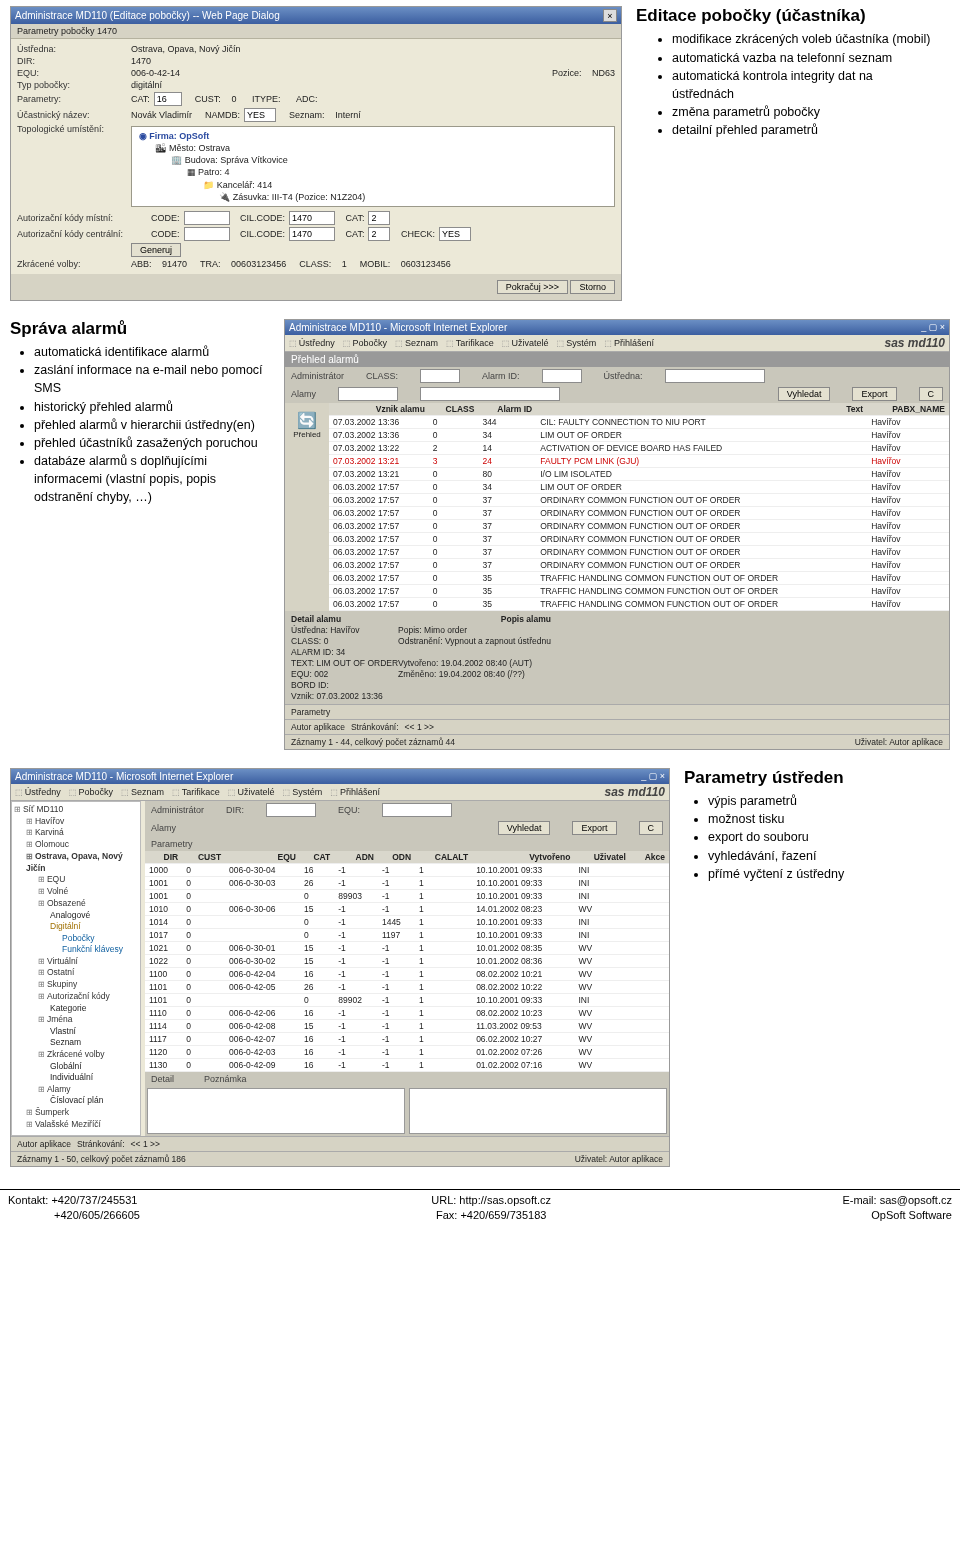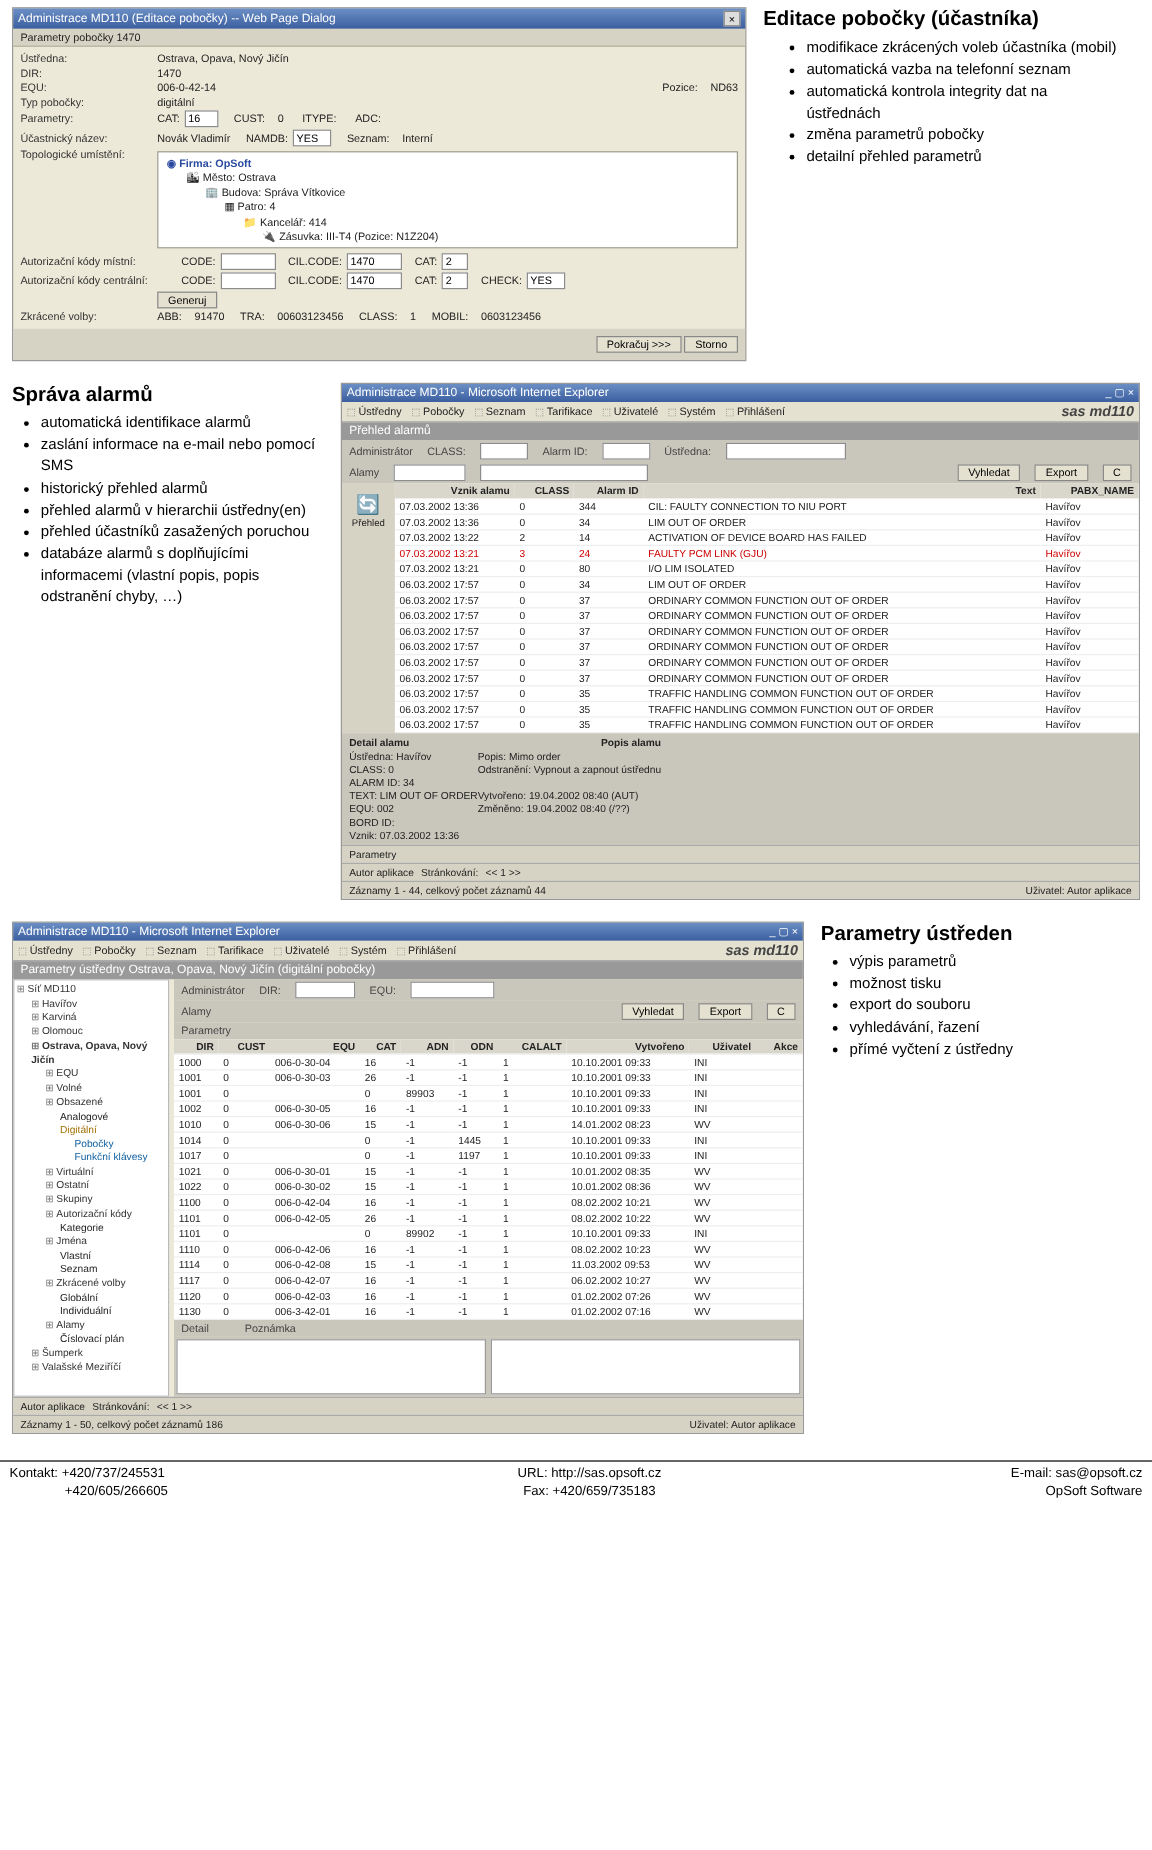--- a/index.html
+++ b/index.html
@@ -119,21 +119,21 @@
   .panel-head {
     background: #999;
     color: #fff;
     padding: 2px 6px;
     font-size: 10px;
   }
   .gray-strip {
     background: #c9c7bb;
     padding: 2px 6px;
     display: flex;
-    gap: 12px;
+    gap: 22px;
     align-items: center;
     flex-wrap: wrap;
   }
   .gray-strip .glab { color: #444; font-size: 9px; }
   .dtable {
     width: 100%;
     border-collapse: collapse;
     font-size: 8.5px;
     background: #fff;
   }
@@ -496,21 +496,20 @@
             <span>Ústředny</span>
             <span>Pobočky</span>
             <span>Seznam</span>
             <span>Tarifikace</span>
             <span>Uživatelé</span>
             <span>Systém</span>
             <span>Přihlášení</span>
           </div>
           <span class="brand">sas md110</span>
         </div>
-        <div class="panel-head">Parametry ústředny Ostrava, Opava, Nový Jičín (digitální pobočky)</div>
         <div class="mid-split">
           <div class="sidebar">
             <div class="grp">Síť MD110</div>
             <div class="grp sub">Havířov</div>
             <div class="grp sub">Karviná</div>
             <div class="grp sub">Olomouc</div>
             <div class="grp sub" style="font-weight:bold;">Ostrava, Opava, Nový Jičín</div>
             <div class="grp sub2">EQU</div>
             <div class="grp sub2">Volné</div>
             <div class="grp sub2">Obsazené</div>
@@ -598,128 +597,116 @@
                     <td></td>
                     <td>0</td>
                     <td>89903</td>
                     <td>-1</td>
                     <td>1</td>
                     <td>10.10.2001 09:33</td>
                     <td>INI</td>
                     <td></td>
                   </tr>
                   <tr>
-                    <td>1002</td>
-                    <td>0</td>
-                    <td>006-0-30-05</td>
-                    <td>16</td>
-                    <td>-1</td>
-                    <td>-1</td>
+                    <td>1010</td>
+                    <td>0</td>
+                    <td>006-0-30-06</td>
+                    <td>15</td>
+                    <td>-1</td>
+                    <td>-1</td>
+                    <td>1</td>
+                    <td>14.01.2002 08:23</td>
+                    <td>WV</td>
+                    <td></td>
+                  </tr>
+                  <tr>
+                    <td>1014</td>
+                    <td>0</td>
+                    <td></td>
+                    <td>0</td>
+                    <td>-1</td>
+                    <td>1445</td>
                     <td>1</td>
                     <td>10.10.2001 09:33</td>
                     <td>INI</td>
                     <td></td>
                   </tr>
                   <tr>
-                    <td>1010</td>
-                    <td>0</td>
-                    <td>006-0-30-06</td>
-                    <td>15</td>
-                    <td>-1</td>
-                    <td>-1</td>
-                    <td>1</td>
-                    <td>14.01.2002 08:23</td>
-                    <td>WV</td>
-                    <td></td>
-                  </tr>
-                  <tr>
-                    <td>1014</td>
-                    <td>0</td>
-                    <td></td>
-                    <td>0</td>
-                    <td>-1</td>
-                    <td>1445</td>
+                    <td>1017</td>
+                    <td>0</td>
+                    <td></td>
+                    <td>0</td>
+                    <td>-1</td>
+                    <td>1197</td>
                     <td>1</td>
                     <td>10.10.2001 09:33</td>
                     <td>INI</td>
                     <td></td>
                   </tr>
                   <tr>
-                    <td>1017</td>
-                    <td>0</td>
-                    <td></td>
-                    <td>0</td>
-                    <td>-1</td>
-                    <td>1197</td>
+                    <td>1021</td>
+                    <td>0</td>
+                    <td>006-0-30-01</td>
+                    <td>15</td>
+                    <td>-1</td>
+                    <td>-1</td>
+                    <td>1</td>
+                    <td>10.01.2002 08:35</td>
+                    <td>WV</td>
+                    <td></td>
+                  </tr>
+                  <tr>
+                    <td>1022</td>
+                    <td>0</td>
+                    <td>006-0-30-02</td>
+                    <td>15</td>
+                    <td>-1</td>
+                    <td>-1</td>
+                    <td>1</td>
+                    <td>10.01.2002 08:36</td>
+                    <td>WV</td>
+                    <td></td>
+                  </tr>
+                  <tr>
+                    <td>1100</td>
+                    <td>0</td>
+                    <td>006-0-42-04</td>
+                    <td>16</td>
+                    <td>-1</td>
+                    <td>-1</td>
+                    <td>1</td>
+                    <td>08.02.2002 10:21</td>
+                    <td>WV</td>
+                    <td></td>
+                  </tr>
+                  <tr>
+                    <td>1101</td>
+                    <td>0</td>
+                    <td>006-0-42-05</td>
+                    <td>26</td>
+                    <td>-1</td>
+                    <td>-1</td>
+                    <td>1</td>
+                    <td>08.02.2002 10:22</td>
+                    <td>WV</td>
+                    <td></td>
+                  </tr>
+                  <tr>
+                    <td>1101</td>
+                    <td>0</td>
+                    <td></td>
+                    <td>0</td>
+                    <td>89902</td>
+                    <td>-1</td>
                     <td>1</td>
                     <td>10.10.2001 09:33</td>
                     <td>INI</td>
                     <td></td>
                   </tr>
                   <tr>
-                    <td>1021</td>
-                    <td>0</td>
-                    <td>006-0-30-01</td>
-                    <td>15</td>
-                    <td>-1</td>
-                    <td>-1</td>
-                    <td>1</td>
-                    <td>10.01.2002 08:35</td>
-                    <td>WV</td>
-                    <td></td>
-                  </tr>
-                  <tr>
-                    <td>1022</td>
-                    <td>0</td>
-                    <td>006-0-30-02</td>
-                    <td>15</td>
-                    <td>-1</td>
-                    <td>-1</td>
-                    <td>1</td>
-                    <td>10.01.2002 08:36</td>
-                    <td>WV</td>
-                    <td></td>
-                  </tr>
-                  <tr>
-                    <td>1100</td>
-                    <td>0</td>
-                    <td>006-0-42-04</td>
-                    <td>16</td>
-                    <td>-1</td>
-                    <td>-1</td>
-                    <td>1</td>
-                    <td>08.02.2002 10:21</td>
-                    <td>WV</td>
-                    <td></td>
-                  </tr>
-                  <tr>
-                    <td>1101</td>
-                    <td>0</td>
-                    <td>006-0-42-05</td>
-                    <td>26</td>
-                    <td>-1</td>
-                    <td>-1</td>
-                    <td>1</td>
-                    <td>08.02.2002 10:22</td>
-                    <td>WV</td>
-                    <td></td>
-                  </tr>
-                  <tr>
-                    <td>1101</td>
-                    <td>0</td>
-                    <td></td>
-                    <td>0</td>
-                    <td>89902</td>
-                    <td>-1</td>
-                    <td>1</td>
-                    <td>10.10.2001 09:33</td>
-                    <td>INI</td>
-                    <td></td>
-                  </tr>
-                  <tr>
                     <td>1110</td>
                     <td>0</td>
                     <td>006-0-42-06</td>
                     <td>16</td>
                     <td>-1</td>
                     <td>-1</td>
                     <td>1</td>
                     <td>08.02.2002 10:23</td>
                     <td>WV</td>
                     <td></td>
@@ -756,21 +743,21 @@
                     <td>-1</td>
                     <td>-1</td>
                     <td>1</td>
                     <td>01.02.2002 07:26</td>
                     <td>WV</td>
                     <td></td>
                   </tr>
                   <tr>
                     <td>1130</td>
                     <td>0</td>
-                    <td>006-3-42-01</td>
+                    <td>006-0-42-09</td>
                     <td>16</td>
                     <td>-1</td>
                     <td>-1</td>
                     <td>1</td>
                     <td>01.02.2002 07:16</td>
                     <td>WV</td>
                     <td></td>
                   </tr>
                 </tbody>
             </table>

